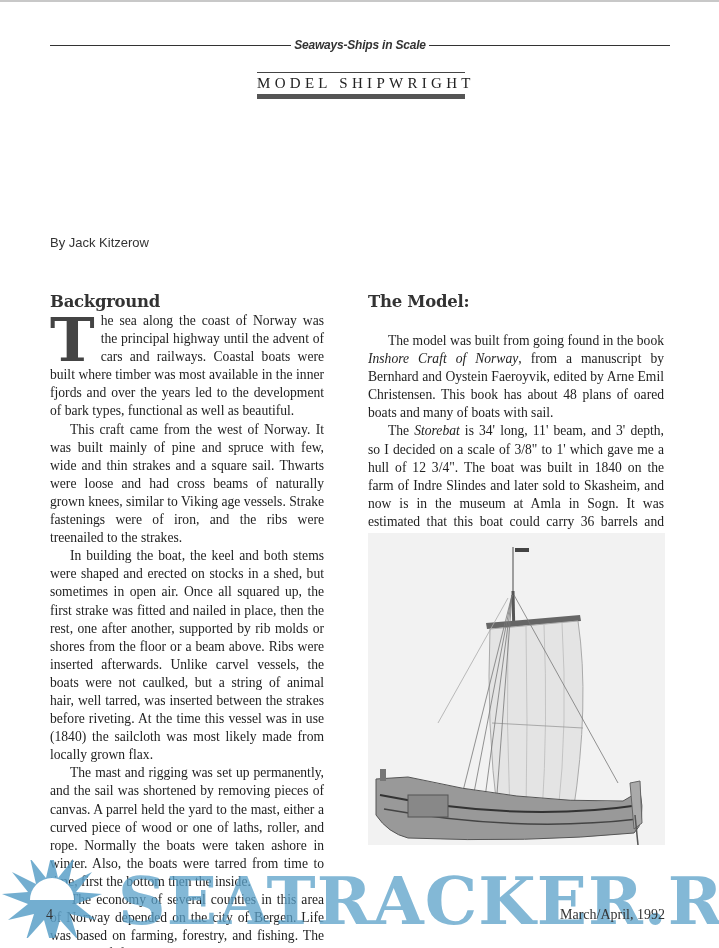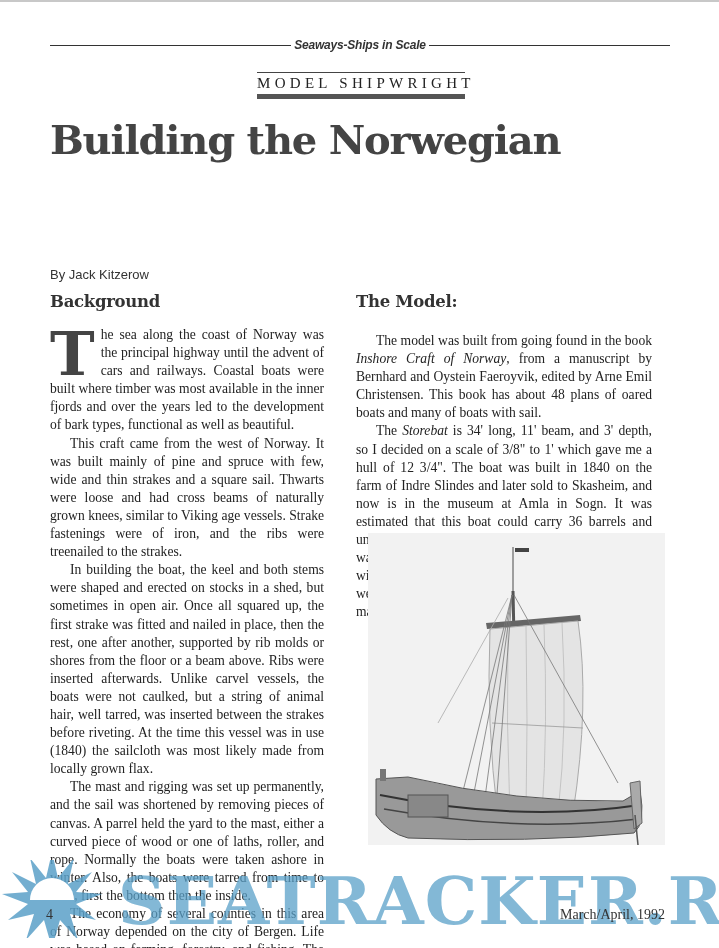--- a/index.html
+++ b/index.html
@@ -6,25 +6,25 @@
   body { width:719px; height:948px; position:relative; overflow:hidden; font-family:"Liberation Serif", serif; color:#222; }
   .topbar { position:absolute; left:0; top:0; width:719px; height:2px; background:#c8c8c8; }
   .running-head { position:absolute; left:50px; top:38px; width:620px; height:14px; display:flex; align-items:center;font-weight:bold; }
   .running-head .rule { flex:1; height:1px; background:#333; }
   .running-head .rh-text { font-family:"Liberation Sans", sans-serif; font-style:italic; font-size:12px; color:#333; padding:0 3px; letter-spacing:-0.2px; }
   .section-label { position:absolute; left:257px; top:72px; width:208px; text-align:left; }
   .section-label .topline { height:1px; background:#444; }
   .section-label .sl-text { font-family:"Liberation Serif", serif; font-size:15px; letter-spacing:4.3px; color:#222; padding:2px 0 2px 0; white-space:nowrap; }
   .section-label .bar { height:5px; background:#555; }
   .title { position:absolute; left:50px; top:117px; font-family:"DejaVu Serif", serif; font-weight:bold; font-size:40px; line-height:46px; color:#444; letter-spacing:-1.2px; margin:0; }
-  .byline { position:absolute; left:50px; top:235px; font-family:"Liberation Sans", sans-serif; font-size:13px; color:#333;margin-top:32px; }
+  .byline { position:absolute; left:50px; top:235px; font-family:"Liberation Sans", sans-serif; font-size:13px; color:#333; }
   .col { position:absolute; font-family:"Liberation Serif", serif; font-size:13.6px; line-height:18.1px; color:#222; text-align:justify; }
   .col-left { left:50px; top:292px; width:274px; }
-  .col-right { left:356px; top:292px; width:296px; }
-  .col h2 { font-family:"DejaVu Serif", serif; font-weight:bold; font-size:16.5px; color:#333; margin:0 0 14px 0; line-height:20px; letter-spacing:-0.3px; }
+  .col-right { left:368px; top:292px; width:296px; }
+  .col h2 { font-family:"DejaVu Serif", serif; font-weight:bold; font-size:16.5px; color:#333; margin:0 0 0 0; line-height:20px; letter-spacing:-0.3px; }
   .col p { margin:0; text-indent:20px; }
   .col p.first { text-indent:0; }
   .dropcap { float:left; font-family:"DejaVu Serif", serif; font-weight:bold; font-size:60px; line-height:48px; color:#444; margin:4px 6px 0 0; height:50px; }
   .col-right h2 { margin-bottom:20px; }
   .photo { position:absolute; left:368px; top:533px; width:297px; height:312px; background:#f3f3f3; overflow:hidden; }
   .footer-page { position:absolute; left:46px; top:907px; font-family:"Liberation Serif", serif; font-size:14px; color:#333; }
   .footer-date { position:absolute; left:560px; top:907px; font-family:"Liberation Serif", serif; font-size:14px; color:#333;text-align:center; }
   .watermark { position:absolute; left:0; top:870px; width:719px; height:78px; pointer-events:none; }
   .wm-text { position:absolute; left:118px; top:862px; font-family:"DejaVu Serif", serif; font-weight:bold; font-size:66px; letter-spacing:1px; color:rgba(90,160,200,0.75); white-space:nowrap; transform:scaleY(1.0); }
 </style>
@@ -39,21 +39,21 @@
   <div class="rule"></div>
 </div>
 
 <div class="section-label">
   <div class="topline"></div>
   <div class="sl-text">MODEL SHIPWRIGHT</div>
   <div class="bar"></div>
 </div>
 
 <h1 class="title">
-  <span>Building the Norwegian</span><br>
+  <br>
 </h1>
 
 <div class="byline">By Jack Kitzerow</div>
 
 <div class="col col-left">
   <h2>Background</h2>
   <p class="first"><span class="dropcap">T</span><span>he sea along the coast of Norway was the principal highway until the advent of cars and railways. Coastal boats were built where timber was most available in the inner fjords and over the years led to the development of bark types, functional as well as beautiful.</span></p>
   <p>This craft came from the west of Norway. It was built mainly of pine and spruce with few, wide and thin strakes and a square sail. Thwarts were loose and had cross beams of naturally grown knees, similar to Viking age vessels. Strake fastenings were of iron, and the ribs were treenailed to the strakes.</p>
   <p>In building the boat, the keel and both stems were shaped and erected on stocks in a shed, but sometimes in open air. Once all squared up, the first strake was fitted and nailed in place, then the rest, one after another, supported by rib molds or shores from the floor or a beam above. Ribs were inserted afterwards. Unlike carvel vessels, the boats were not caulked, but a string of animal hair, well tarred, was inserted between the strakes before riveting. At the time this vessel was in use (1840) the sailcloth was most likely made from locally grown flax.</p>
   <p>The mast and rigging was set up permanently, and the sail was shortened by removing pieces of canvas. A parrel held the yard to the mast, either a curved piece of wood or one of laths, roller, and rope. Normally the boats were taken ashore in winter. Also, the boats were tarred from time to time, first the bottom then the inside.</p>

